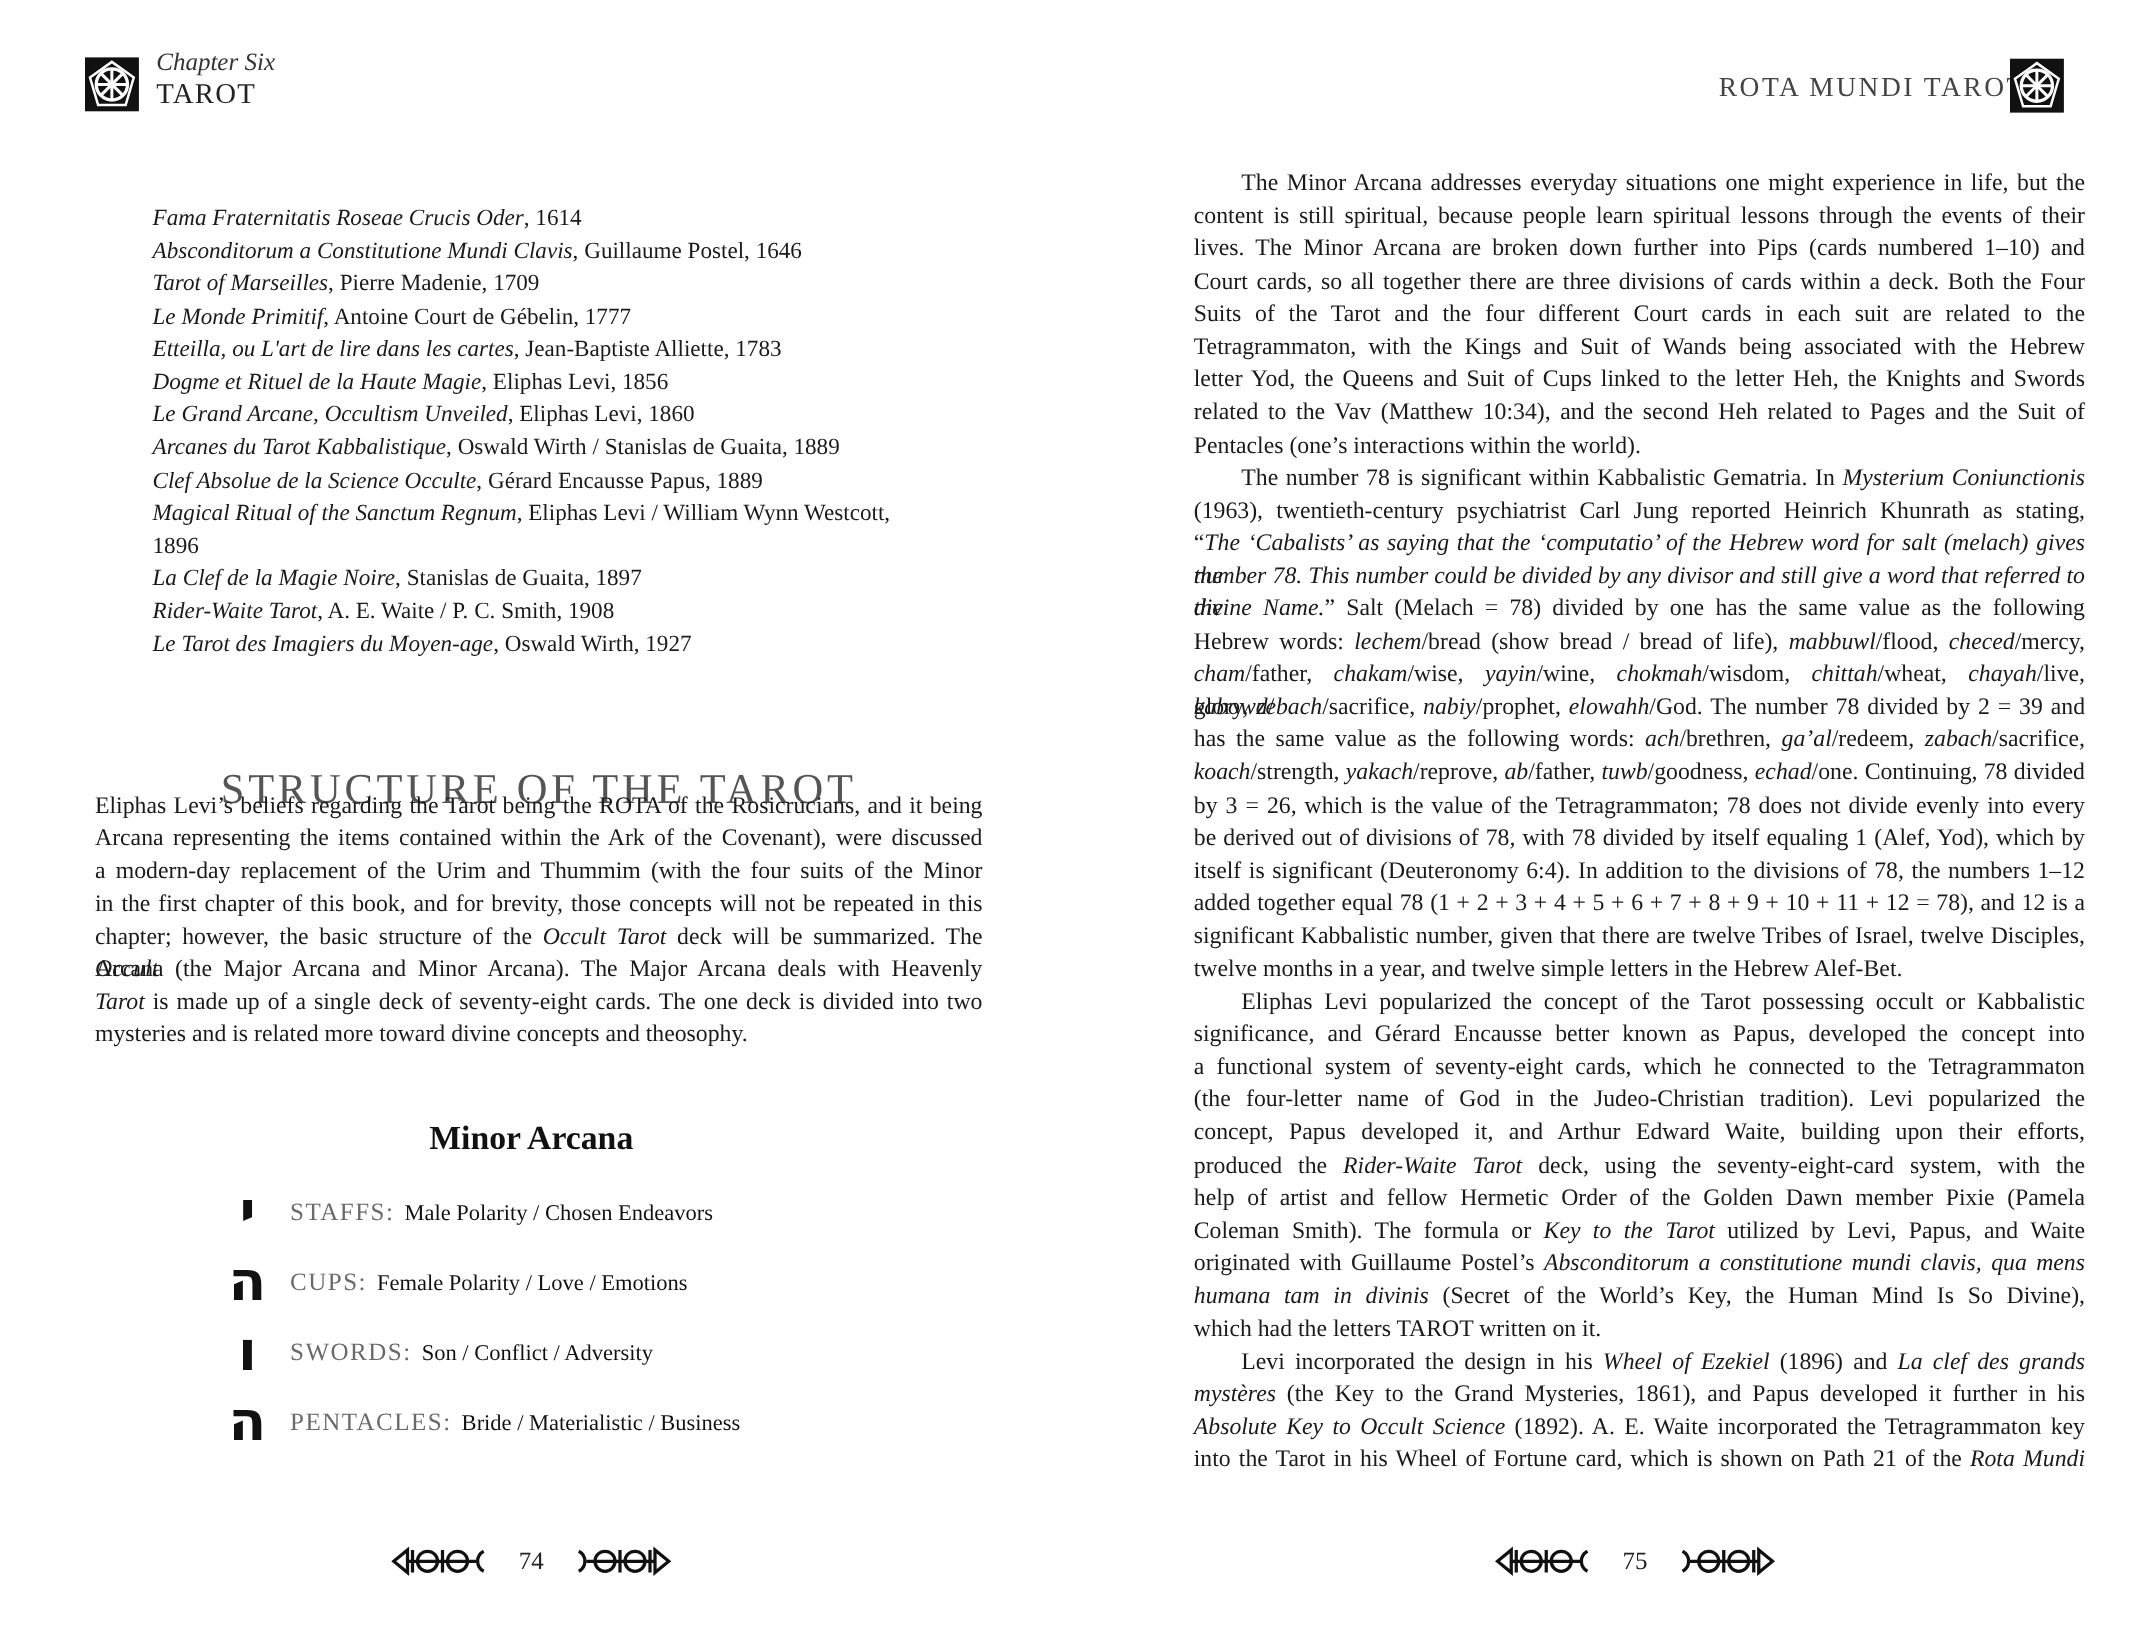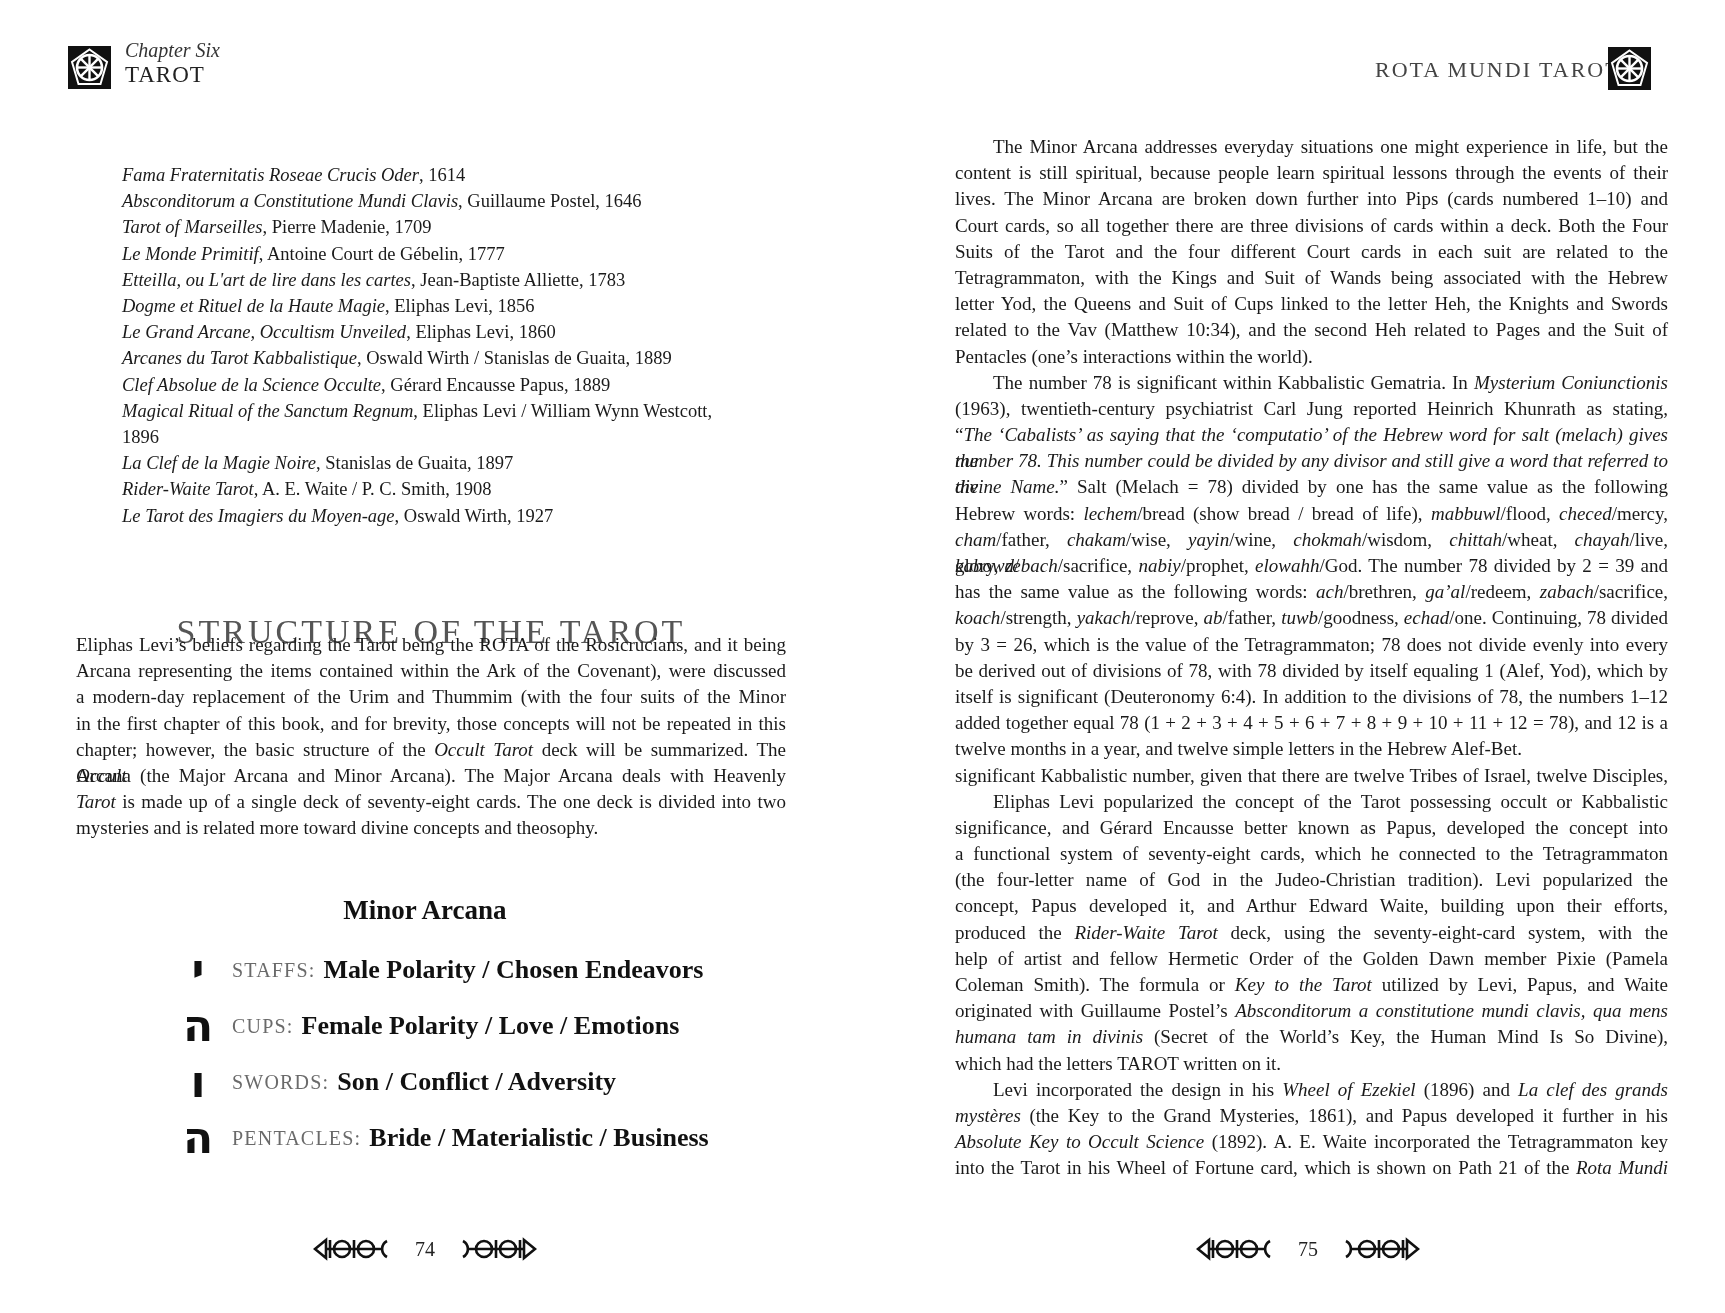--- a/index.html
+++ b/index.html
@@ -32,21 +32,21 @@
   .line > span { white-space:pre; }
 
   .left-para { left:76px; top:632px; width:710px; }
   .right-col { left:955px; top:134px; width:713px; }
 
   .minor-title { position:absolute; left:160px; width:530px; top:895px; text-align:center;
                  font-size:27px; font-weight:bold; color:#111; }
   .suit { position:absolute; left:178px; height:52px; display:flex; align-items:center; }
   .suit .heb { width:40px; font-family:"DejaVu Sans",sans-serif; font-weight:bold; font-size:44px; color:#111; text-align:center; line-height:1; }
   .suit .suit-name { margin-left:14px; font-size:20px; letter-spacing:1.2px; color:#6a6a6a; }
-  .suit .suit-desc { margin-left:8px; font-size:26px; font-weight:bold; color:#111; }
+  .suit .suit-desc { margin-left:8px; font-size:18px; font-weight:normal; color:#111; }
 
   .folio { position:absolute; top:1236px; display:flex; align-items:center; }
   .folio .orn { width:76px; height:26px; display:block; }
   .folio .num { font-size:20px; color:#222; margin:0 26px; }
 </style>
 </head>
 <body>
 
 <svg width="0" height="0" style="position:absolute">
   <defs>
@@ -182,22 +182,22 @@
     <div class="line" style="white-space: normal;"><span class="it" style="white-space: normal;">divine Name.</span><span style="white-space: normal;">” Salt (Melach = 78) divided by one has the same value as the following</span></div>
     <div class="line" style="white-space: normal;"><span style="white-space: normal;">Hebrew words: </span><span class="it" style="white-space: normal;">lechem</span><span style="white-space: normal;">/bread (show bread / bread of life), </span><span class="it" style="white-space: normal;">mabbuwl</span><span style="white-space: normal;">/flood, </span><span class="it" style="white-space: normal;">checed</span><span style="white-space: normal;">/mercy,</span></div>
     <div class="line" style="white-space: normal;"><span class="it" style="white-space: normal;">cham</span><span style="white-space: normal;">/father, </span><span class="it" style="white-space: normal;">chakam</span><span style="white-space: normal;">/wise, </span><span class="it" style="white-space: normal;">yayin</span><span style="white-space: normal;">/wine, </span><span class="it" style="white-space: normal;">chokmah</span><span style="white-space: normal;">/wisdom, </span><span class="it" style="white-space: normal;">chittah</span><span style="white-space: normal;">/wheat, </span><span class="it" style="white-space: normal;">chayah</span><span style="white-space: normal;">/live, </span><span class="it" style="white-space: normal;">kabowd</span><span style="white-space: normal;">/</span></div>
     <div class="line" style="white-space: normal;"><span style="white-space: normal;">glory, </span><span class="it" style="white-space: normal;">zebach</span><span style="white-space: normal;">/sacrifice, </span><span class="it" style="white-space: normal;">nabiy</span><span style="white-space: normal;">/prophet, </span><span class="it" style="white-space: normal;">elowahh</span><span style="white-space: normal;">/God. The number 78 divided by 2 = 39 and</span></div>
     <div class="line" style="white-space: normal;"><span style="white-space: normal;">has the same value as the following words: </span><span class="it" style="white-space: normal;">ach</span><span style="white-space: normal;">/brethren, </span><span class="it" style="white-space: normal;">ga’al</span><span style="white-space: normal;">/redeem, </span><span class="it" style="white-space: normal;">zabach</span><span style="white-space: normal;">/sacrifice,</span></div>
     <div class="line" style="white-space: normal;"><span class="it" style="white-space: normal;">koach</span><span style="white-space: normal;">/strength, </span><span class="it" style="white-space: normal;">yakach</span><span style="white-space: normal;">/reprove, </span><span class="it" style="white-space: normal;">ab</span><span style="white-space: normal;">/father, </span><span class="it" style="white-space: normal;">tuwb</span><span style="white-space: normal;">/goodness, </span><span class="it" style="white-space: normal;">echad</span><span style="white-space: normal;">/one. Continuing, 78 divided</span></div>
     <div class="line" style="white-space: normal;"><span style="white-space: normal;">by 3 = 26, which is the value of the Tetragrammaton; 78 does not divide evenly into every</span></div>
     <div class="line" style="white-space: normal;"><span style="white-space: normal;">be derived out of divisions of 78, with 78 divided by itself equaling 1 (Alef, Yod), which by</span></div>
     <div class="line" style="white-space: normal;"><span style="white-space: normal;">itself is significant (Deuteronomy 6:4). In addition to the divisions of 78, the numbers 1–12</span></div>
     <div class="line" style="white-space: normal;"><span style="white-space: normal;">added together equal 78 (1 + 2 + 3 + 4 + 5 + 6 + 7 + 8 + 9 + 10 + 11 + 12 = 78), and 12 is a</span></div>
+    <div class="line" style="white-space: normal;"><span style="white-space: normal;">significant Kabbalistic number, given that there are twelve Tribes of Israel, twelve Disciples,</span></div>
     <div class="line last" style="white-space: normal;"><span style="white-space: normal;">twelve months in a year, and twelve simple letters in the Hebrew Alef-Bet.</span></div>
-    <div class="line" style="white-space: normal;"><span style="white-space: normal;">significant Kabbalistic number, given that there are twelve Tribes of Israel, twelve Disciples,</span></div>
     <div class="line indent" style="white-space: normal;"><span style="white-space: normal;">Eliphas Levi popularized the concept of the Tarot possessing occult or Kabbalistic</span></div>
     <div class="line" style="white-space: normal;"><span style="white-space: normal;">significance, and Gérard Encausse better known as Papus, developed the concept into</span></div>
     <div class="line" style="white-space: normal;"><span style="white-space: normal;">a functional system of seventy-eight cards, which he connected to the Tetragrammaton</span></div>
     <div class="line" style="white-space: normal;"><span style="white-space: normal;">(the four-letter name of God in the Judeo-Christian tradition). Levi popularized the</span></div>
     <div class="line" style="white-space: normal;"><span style="white-space: normal;">concept, Papus developed it, and Arthur Edward Waite, building upon their efforts,</span></div>
     <div class="line" style="white-space: normal;"><span style="white-space: normal;">produced the </span><span class="it" style="white-space: normal;">Rider-Waite Tarot</span><span style="white-space: normal;"> deck, using the seventy-eight-card system, with the</span></div>
     <div class="line" style="white-space: normal;"><span style="white-space: normal;">help of artist and fellow Hermetic Order of the Golden Dawn member Pixie (Pamela</span></div>
     <div class="line" style="white-space: normal;"><span style="white-space: normal;">Coleman Smith). The formula or </span><span class="it" style="white-space: normal;">Key to the Tarot</span><span style="white-space: normal;"> utilized by Levi, Papus, and Waite</span></div>
     <div class="line" style="white-space: normal;"><span style="white-space: normal;">originated with Guillaume Postel’s </span><span class="it" style="white-space: normal;">Absconditorum a constitutione mundi clavis, qua mens</span></div>
     <div class="line" style="white-space: normal;"><span class="it" style="white-space: normal;">humana tam in divinis</span><span style="white-space: normal;"> (Secret of the World’s Key, the Human Mind Is So Divine),</span></div>

